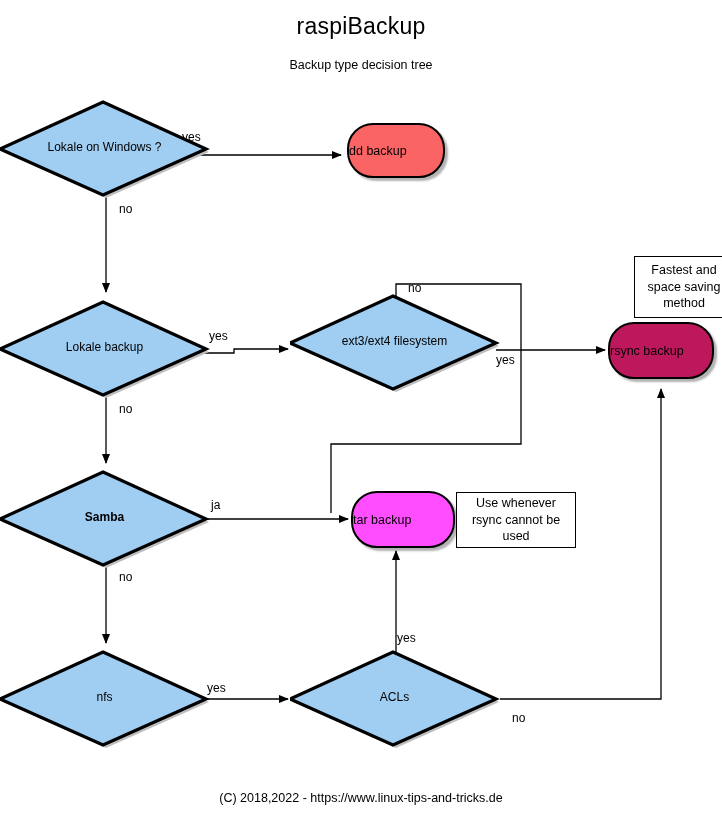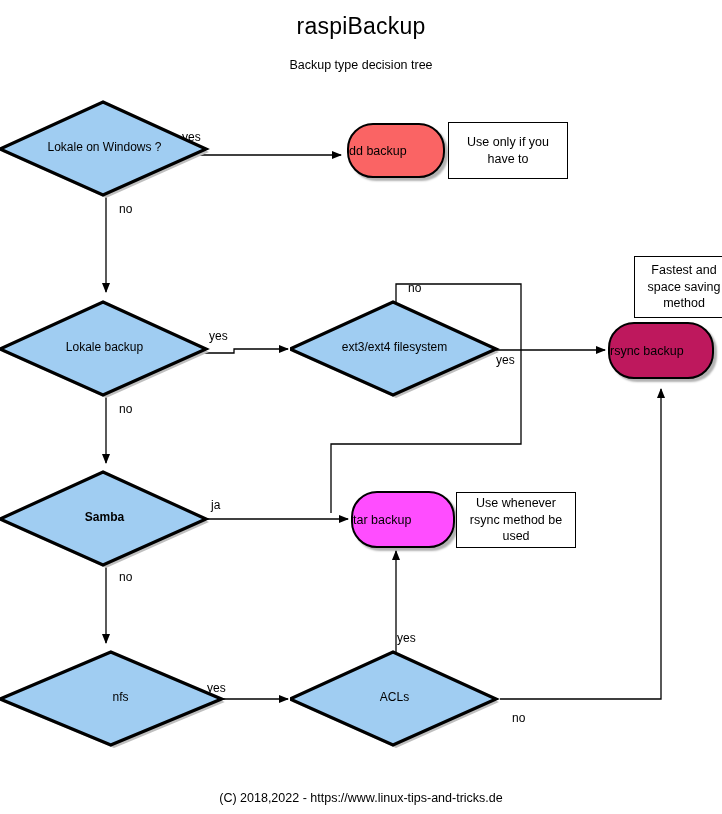--- a/index.html
+++ b/index.html
@@ -165,37 +165,37 @@
   </div>
 
   <div class="diamond" style="left:0px; top:299px; width:212px; height:100px;">
     <svg class="shape" viewBox="0 0 212 100" preserveAspectRatio="none">
       <polygon points="106,6 209,53 106,99 3,53" fill="#bfbfbf"></polygon>
       <polygon points="103,3 206,50 103,96 0,50" fill="#a0cdf2" stroke="#000000" stroke-width="3.2" stroke-linejoin="miter"></polygon>
     </svg>
     <span class="dlabel" style="margin-left:-3px; margin-top:-3px;">Lokale backup</span>
   </div>
 
-  <div class="diamond" style="left:290px; top:299px; width:212px; height:100px;">
+  <div class="diamond" style="left:290px; top:293px; width:212px; height:100px;">
     <svg class="shape" viewBox="0 0 212 100" preserveAspectRatio="none">
       <polygon points="106,6 209,53 106,99 3,53" fill="#bfbfbf"></polygon>
       <polygon points="103,3 206,50 103,96 0,50" fill="#a0cdf2" stroke="#000000" stroke-width="3.2" stroke-linejoin="miter"></polygon>
     </svg>
     <span class="dlabel" style="margin-left:-3px; margin-top:-3px;">ext3/ext4 filesystem</span>
   </div>
 
   <div class="diamond" style="left:0px; top:469px; width:212px; height:100px;">
     <svg class="shape" viewBox="0 0 212 100" preserveAspectRatio="none">
       <polygon points="106,6 209,53 106,99 3,53" fill="#bfbfbf"></polygon>
       <polygon points="103,3 206,50 103,96 0,50" fill="#a0cdf2" stroke="#000000" stroke-width="3.2" stroke-linejoin="miter"></polygon>
     </svg>
     <span class="dlabel" style="margin-left:-3px; margin-top:-3px;font-weight:bold;">Samba</span>
   </div>
 
-  <div class="diamond" style="left:0px; top:649px; width:212px; height:100px;padding-left:16px;">
+  <div class="diamond" style="left:0px; top:649px; width:212px; height:100px;">
     <svg class="shape" viewBox="0 0 212 100" preserveAspectRatio="none">
       <polygon points="106,6 209,53 106,99 3,53" fill="#bfbfbf"></polygon>
       <polygon points="103,3 206,50 103,96 0,50" fill="#a0cdf2" stroke="#000000" stroke-width="3.2" stroke-linejoin="miter"></polygon>
     </svg>
     <span class="dlabel" style="margin-left:-3px; margin-top:-3px;">nfs</span>
   </div>
 
   <div class="diamond" style="left:290px; top:649px; width:212px; height:100px;">
     <svg class="shape" viewBox="0 0 212 100" preserveAspectRatio="none">
       <polygon points="106,6 209,53 106,99 3,53" fill="#bfbfbf"></polygon>
@@ -209,19 +209,18 @@
   </div>
 
   <div class="node" style="left:608px; top:322px; width:106px; height:57px; background:#be185d;">
     <span>rsync backup</span>
   </div>
 
   <div class="node" style="left:351px; top:491px; width:104px; height:57px; background:#ff4dff;">
     <span>tar backup</span>
   </div>
 
-  <div class="note" style="left:448px; top:122px; width:120px; height:57px;">Use only if you have to</div>
   <div class="note" style="left:601px; top:256px; width:100px; height:62px;margin-left:33px;">Fastest and space saving method</div>
-  <div class="note" style="left:456px; top:492px; width:120px; height:56px;">Use whenever rsync method be used</div>
+  <div class="note" style="left:456px; top:492px; width:120px; height:56px;">Use whenever rsync cannot be used</div>
 
   <div class="footer">(C) 2018,2022 - https://www.linux-tips-and-tricks.de</div>
 
 </div>
 
 </body></html>

